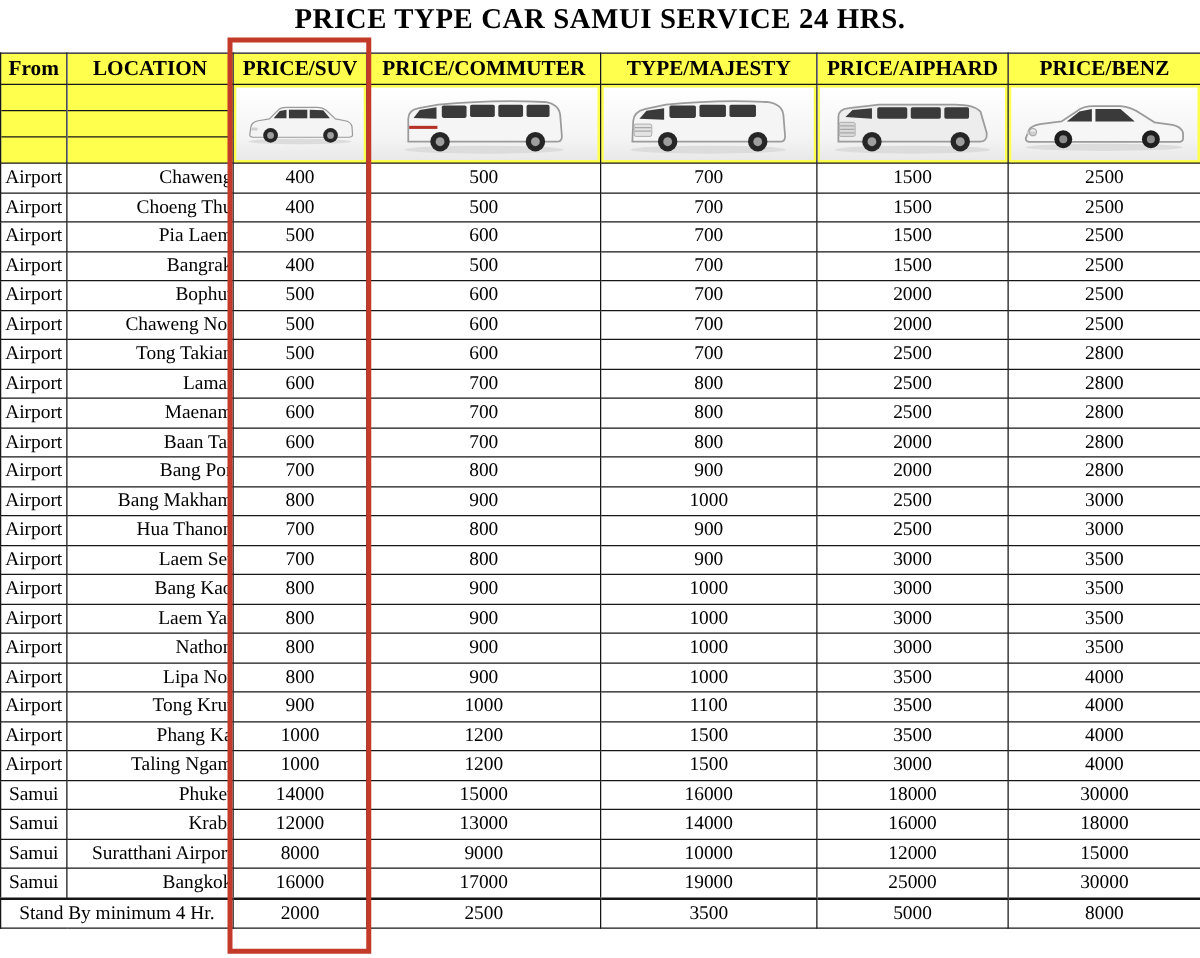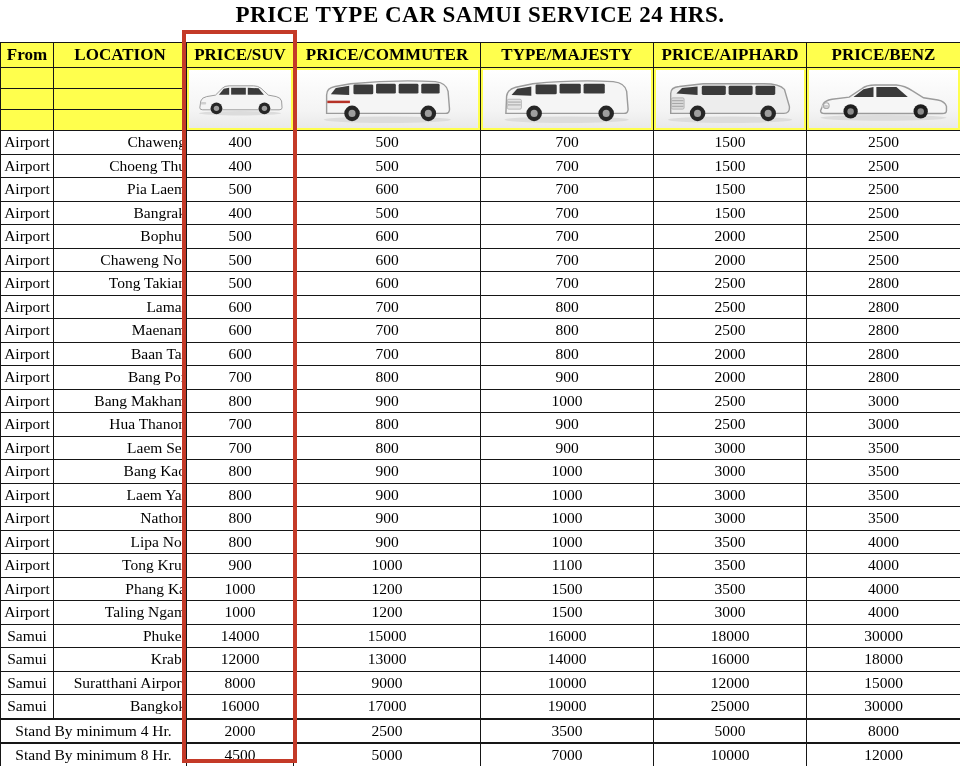--- a/index.html
+++ b/index.html
@@ -415,25 +415,17 @@
           <td class="num">30000</td>
         </tr>
         <tr class="data-row thick">
           <td class="lt" colspan="2">Stand By minimum 4 Hr.</td>
           <td class="num">2000</td>
           <td class="num">2500</td>
           <td class="num">3500</td>
           <td class="num">5000</td>
           <td class="num">8000</td>
         </tr>
-        <tr class="data-row thick last">
-          <td class="lt" colspan="2">Stand By minimum 8 Hr.</td>
-          <td class="num">4500</td>
-          <td class="num">5000</td>
-          <td class="num">7000</td>
-          <td class="num">10000</td>
-          <td class="num">12000</td>
-        </tr>
       </tbody>
   </table>
 
   <div class="red-frame"></div>
 </div>
 
 </body></html>

